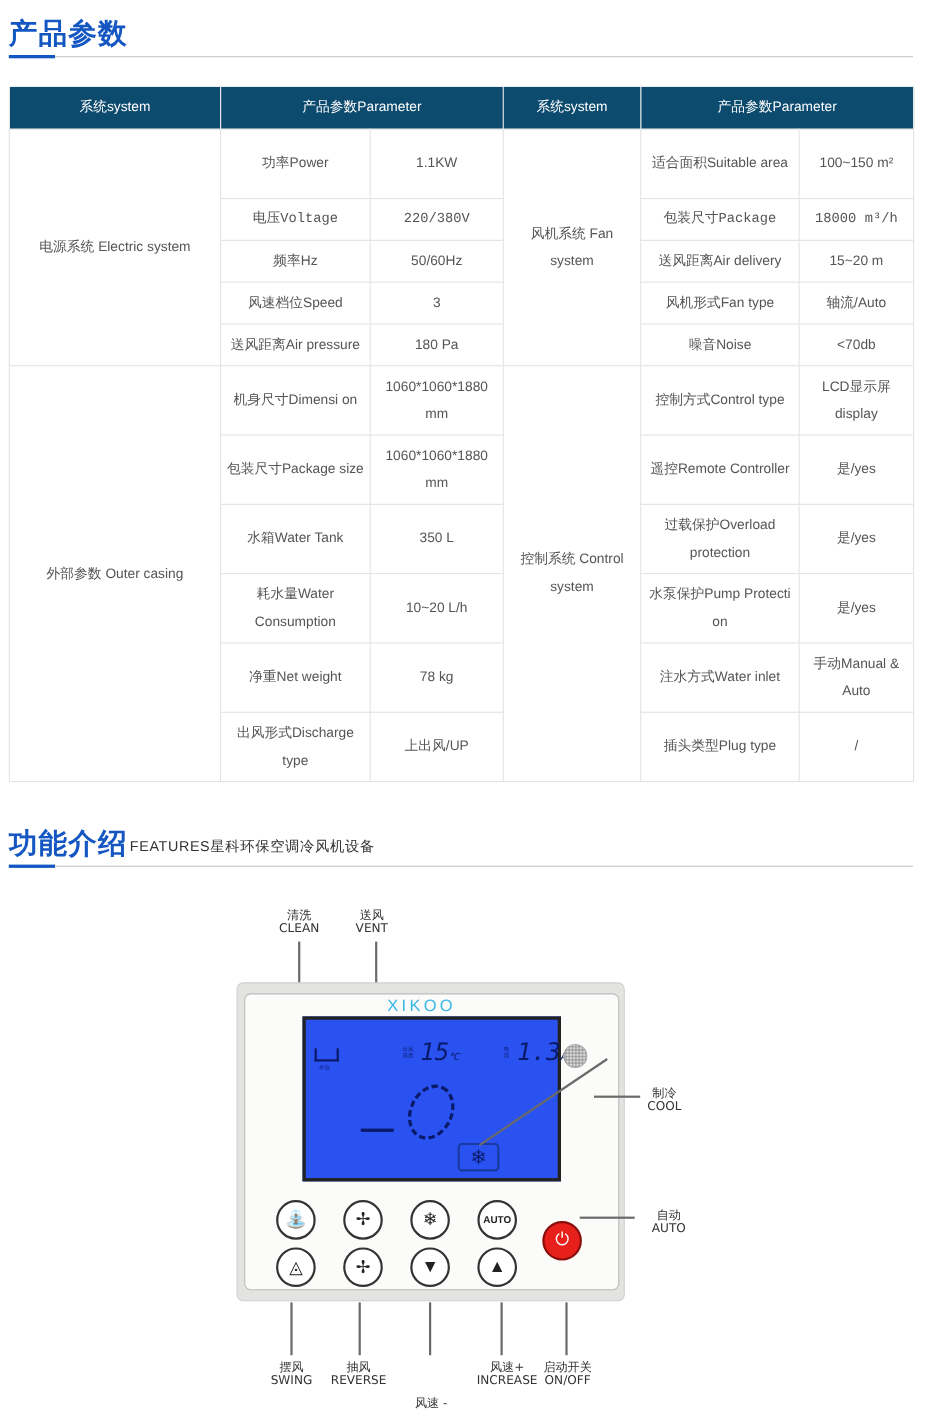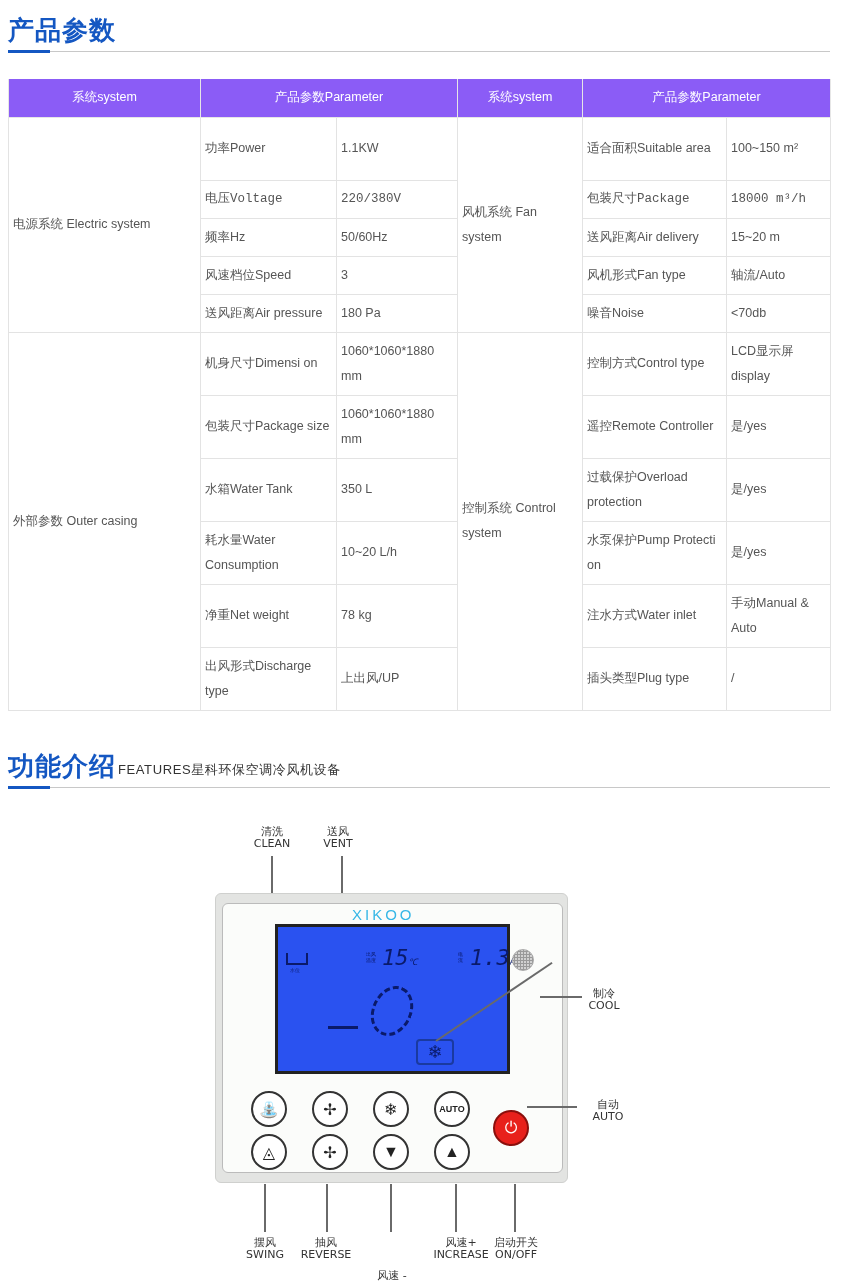--- a/index.html
+++ b/index.html
@@ -2,22 +2,22 @@
 <html><head>
 <meta charset="utf-8">
 <style>
 *{box-sizing:border-box;margin:0;padding:0}
 body{width:855px;height:1281px;background:#fff;font-family:"Liberation Sans","DejaVu Sans",sans-serif;color:#555;position:relative;overflow:hidden}
 .sec-head{position:absolute;left:8px;width:822px;height:40px;border-bottom:1px solid #c8c8c8}
 .sec-head .big{position:absolute;left:0;bottom:3px;font-size:26px;font-weight:bold;color:#1457c2;letter-spacing:1px}
 .sec-head .sub{position:absolute;bottom:8px;font-size:13px;color:#333;letter-spacing:.6px}
 .sec-head .bar{position:absolute;left:0;bottom:-2px;width:42px;height:3px;background:#1457c2}
 table{position:absolute;left:8px;top:79px;border-collapse:collapse;table-layout:fixed;width:822px}
-th{background:#8b5cf6;color:#fff;font-weight:normal;font-size:12.5px;height:38px;border:1px solid #e6e6e6;border-top:none}
-td{border:1px solid #e3e3e3;font-size:12.5px;vertical-align:middle;line-height:25px;color:#555;padding:0 4px}
+th{background:#0c4a6e;color:#fff;font-weight:normal;font-size:12.5px;height:38px;border:1px solid #e6e6e6;border-top:none}
+td{border:1px solid #e3e3e3;font-size:12.5px;text-align:center;vertical-align:middle;line-height:25px;color:#555;padding:0 4px}
 .panel{position:absolute}
 .lbl{position:absolute;font-size:11px;color:#333;text-align:center;line-height:12px;font-family:"DejaVu Sans",sans-serif}
 .line{position:absolute;background:#6a6a6a}
 .btn{position:absolute;width:36px;height:36px;border:2px solid #333;border-radius:50%;background:#fff;display:flex;align-items:center;justify-content:center;font-size:16px;color:#222}
 </style>
 </head>
 <body>
 
 <div class="sec-head" style="top:12px">
   <span class="big">产品参数</span>

